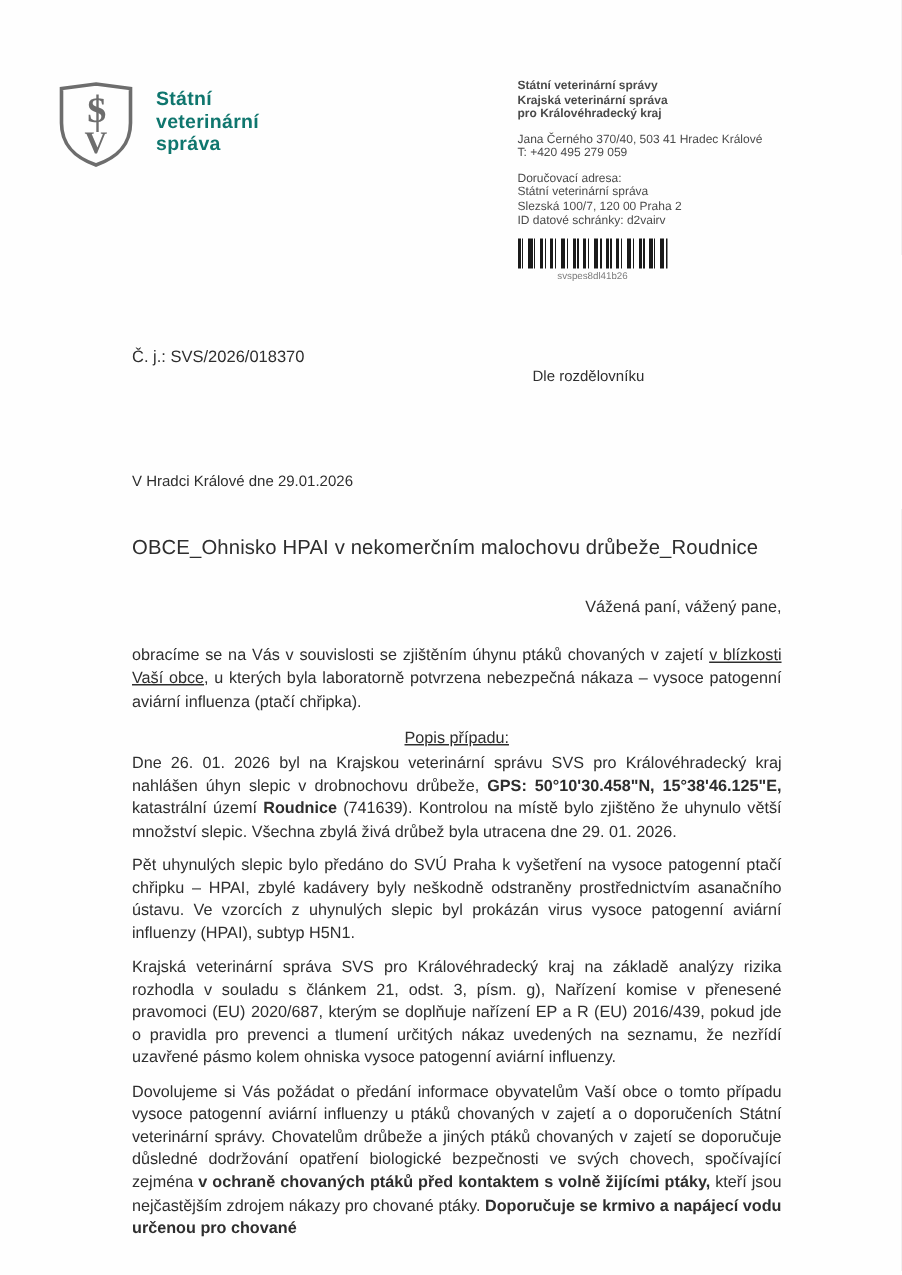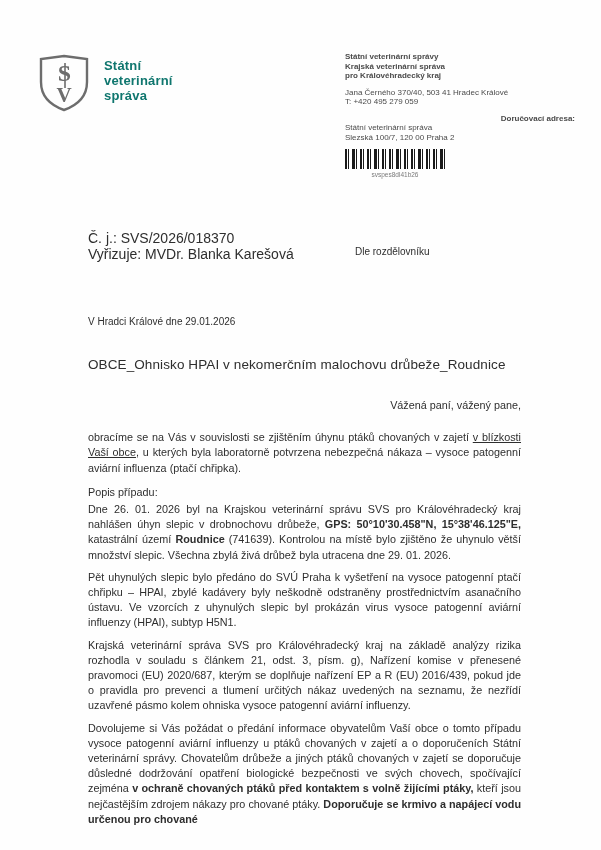--- a/index.html
+++ b/index.html
@@ -40,21 +40,21 @@
     left: 345px;
     top: 52px;
     width: 230px;
     font-size: 8px;
     line-height: 9.5px;
     color: #4a4a4a;
   }
   .letterhead .office { font-weight: bold; }
   .letterhead .contact { margin-top: 7px; }
   .letterhead .delivery { margin-top: 7px; }
-  .letterhead .delivery-label { font-weight: bold; text-align: right; }
+  .letterhead .delivery-label { font-weight: normal; }
   .barcode-wrap { margin-top: 7px; width: 100px; }
   .barcode {
     height: 20px;
     background: repeating-linear-gradient(90deg,
       #1a1a1a 0 2px, #fff 2px 3px,
       #1a1a1a 3px 4px, #fff 4px 7px,
       #1a1a1a 7px 10px, #fff 10px 11px,
       #1a1a1a 11px 12px, #fff 12px 15px,
       #1a1a1a 15px 17px, #fff 17px 18px,
       #1a1a1a 18px 19px, #fff 19px 22px);
@@ -64,21 +64,21 @@
     font-size: 6.5px;
     color: #7a7a7a;
     margin-top: 1px;
   }
 
   
   .ref-block {
     position: absolute;
     left: 88px;
     top: 230px;
-    font-size: 14px;
+    font-size: 11px;
     line-height: 16px;
   }
   .distribution {
     position: absolute;
     left: 355px;
     top: 246px;
     font-size: 10px;
   }
   .dateline {
     position: absolute;
@@ -100,21 +100,22 @@
     left: 88px;
     top: 398px;
     width: 433px;
     font-size: 10.8px;
     line-height: 15.2px;
   }
   .letter-body p { text-align: justify; margin-top: 7px; }
   .letter-body p.salutation { text-align: right; margin-top: 0; margin-bottom: 17px; }
   .letter-body .case-heading {
     margin-top: 9px;
-    text-align: left;
+    text-decoration: underline;
+    text-align: center;
     margin-bottom: 1px;
   }
   .letter-body .after-heading { margin-top: 2px; }
   .u { text-decoration: underline; }
   .b { font-weight: bold; }
 </style>
 </head>
 <body>
 
 <div class="page">
@@ -140,30 +141,30 @@
       <div>pro Královéhradecký kraj</div>
     </div>
     <div class="contact">
       <div>Jana Černého 370/40, 503 41 Hradec Králové</div>
       <div>T: +420 495 279 059</div>
     </div>
     <div class="delivery">
       <div class="delivery-label">Doručovací adresa:</div>
       <div>Státní veterinární správa</div>
       <div>Slezská 100/7, 120 00 Praha 2</div>
+      <div>ID datové schránky: d2vairv</div>
     </div>
     <div class="barcode-wrap">
       <div class="barcode"></div>
       <div class="barcode-caption">svspes8dl41b26</div>
     </div>
   </div>
 
   <div class="ref-block">
     <div>Č. j.: SVS/2026/018370</div>
-    <div>Vyřizuje: MVDr. Blanka Karešová</div>
   </div>
   <div class="distribution">Dle rozdělovníku</div>
 
   <div class="dateline">V Hradci Králové dne 29.01.2026</div>
 
   <div class="subject">OBCE_Ohnisko HPAI v nekomerčním malochovu drůbeže_Roudnice</div>
 
   <div class="letter-body">
     <p class="salutation">Vážená paní, vážený pane,</p>
 

